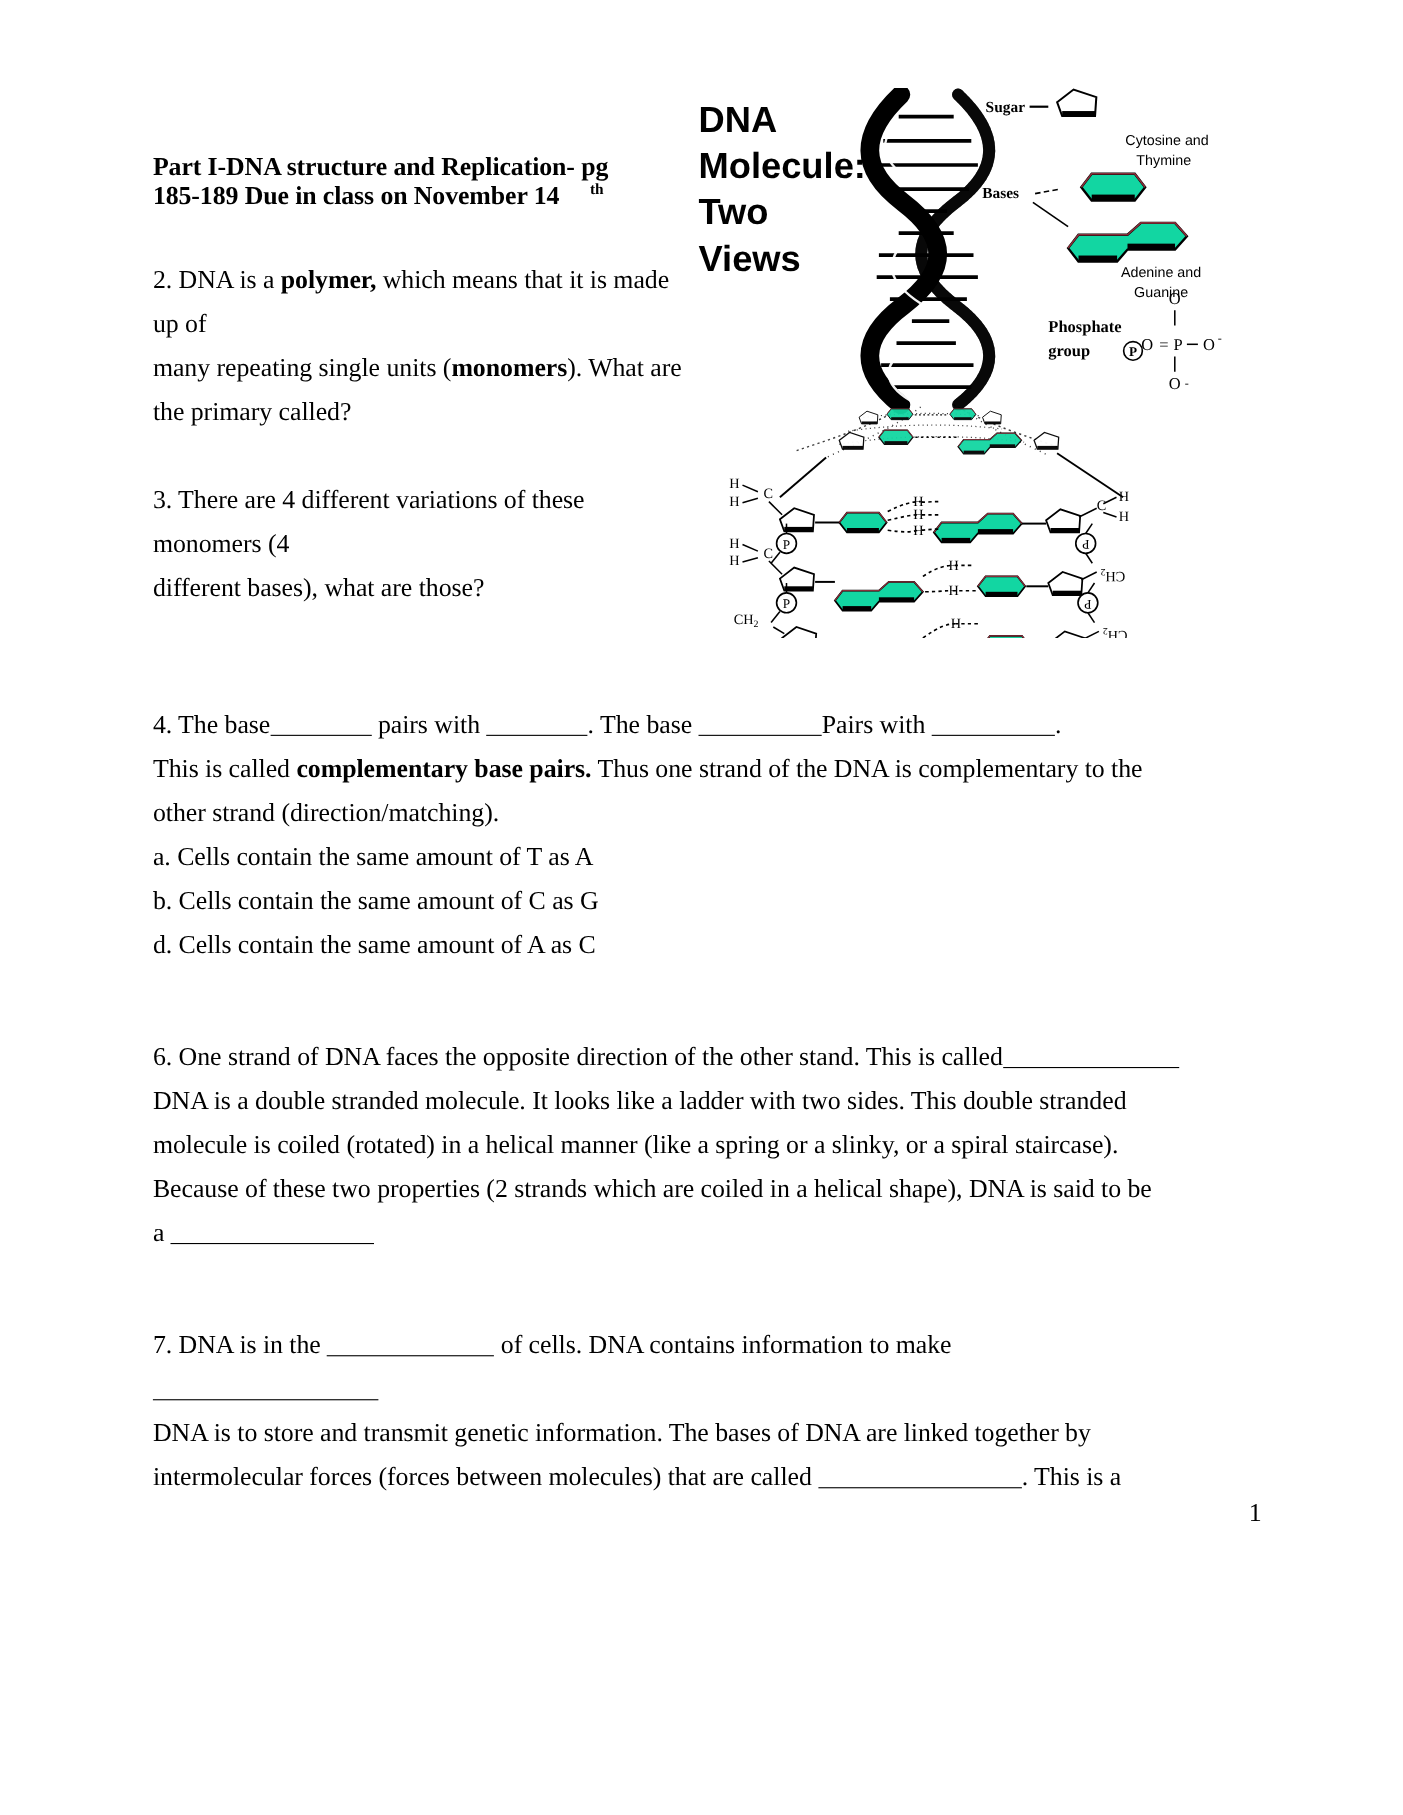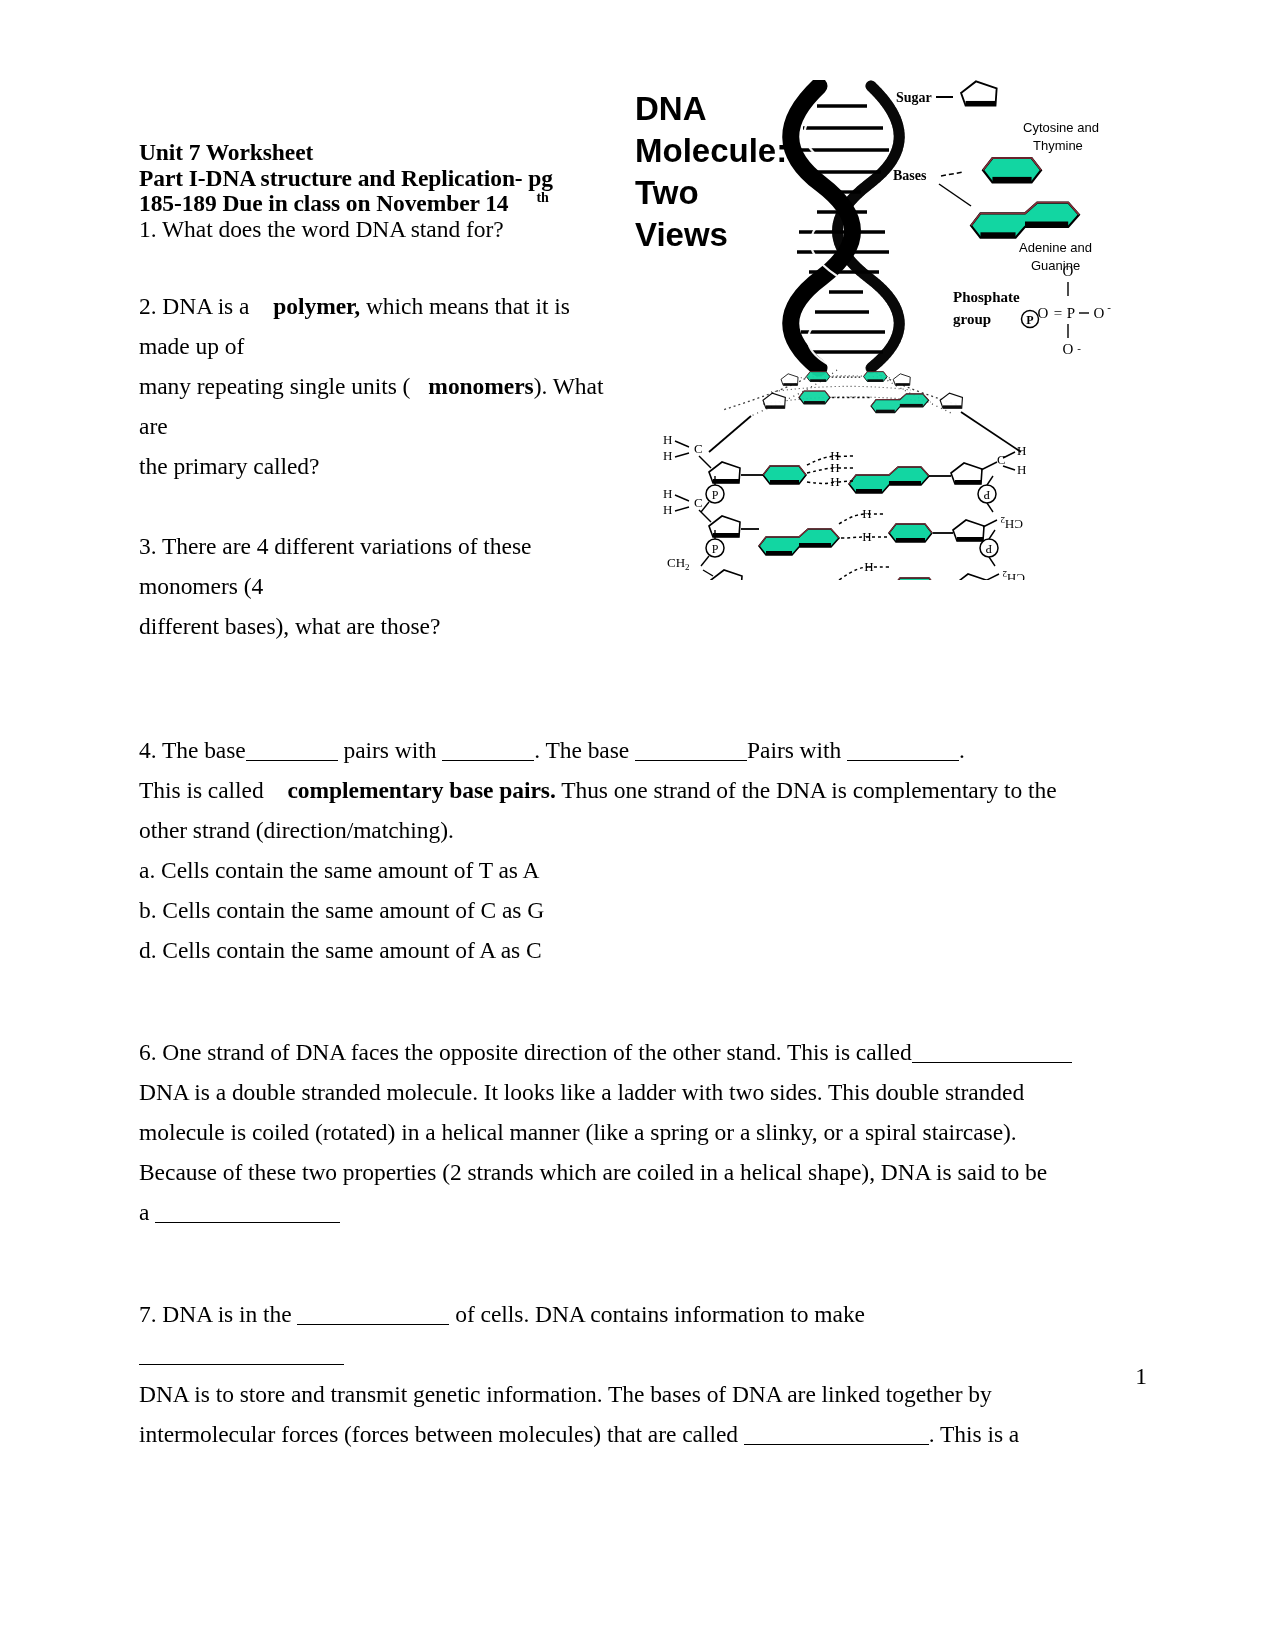--- a/index.html
+++ b/index.html
@@ -33,21 +33,21 @@
     letter-spacing: -0.1px;
   }
   .hdr sup { font-size: 14px; vertical-align: super; line-height: 0; margin-left: 28px; }
 
   .q {
     font-size: 23.5px;
     line-height: 40px;
     letter-spacing: -0.05px;
   }
   .q.tight { line-height: 25.5px; }
-  .b { font-weight: bold; margin-left: 18px; }
+  .b { font-weight: bold; }
 
   .blank-s { display:inline-block; border-bottom:1.5px solid #000; width:92px; vertical-align:-3px; }
   .blank-m { display:inline-block; border-bottom:1.5px solid #000; width:112px; vertical-align:-3px; }
   .blank-a { display:inline-block; border-bottom:1.5px solid #000; width:160px; vertical-align:-3px; }
   .blank-7 { display:inline-block; border-bottom:1.5px solid #000; width:152px; vertical-align:-3px; }
   .blank-7b { display:inline-block; border-bottom:1.5px solid #000; width:185px; vertical-align:-3px; }
   .blank-7c { display:inline-block; border-bottom:1.5px solid #000; width:205px; vertical-align:-3px; }
 
   .gap-a { height: 44px; }
   .gap-b { height: 84px; }
@@ -405,26 +405,24 @@
             <text x="478" y="231" text-anchor="middle" font-size="11">-</text>
             <line x1="437" y1="244" x2="437" y2="258" stroke="#000" stroke-width="1.4"></line>
             <text x="437" y="274" text-anchor="middle">O</text>
             <text x="448" y="272" text-anchor="middle" font-size="11">-</text>
           </g>
         </g>
       </svg>
     </div>
 
     <div class="hdr">
-      <div>Unit 7 Worksheet</div>
       <div>Part I-DNA structure and Replication- pg</div>
       <div><span>185-189 Due in class on November 14</span><sup>th</sup></div>
     </div>
 
-    <div class="q tight">1. What does the word DNA stand for?</div>
 
     <div class="gap-a"></div>
 
     <div class="q">
       <span>2. DNA is a </span><span class="b">polymer,</span><span> which means that it is made </span><span>up of</span><br>
       <span>many repeating single units (</span><span class="b">monomers</span><span>). What are</span><br>
       <span>the primary called?</span>
     </div>
 
     <div class="gap-d"></div>

